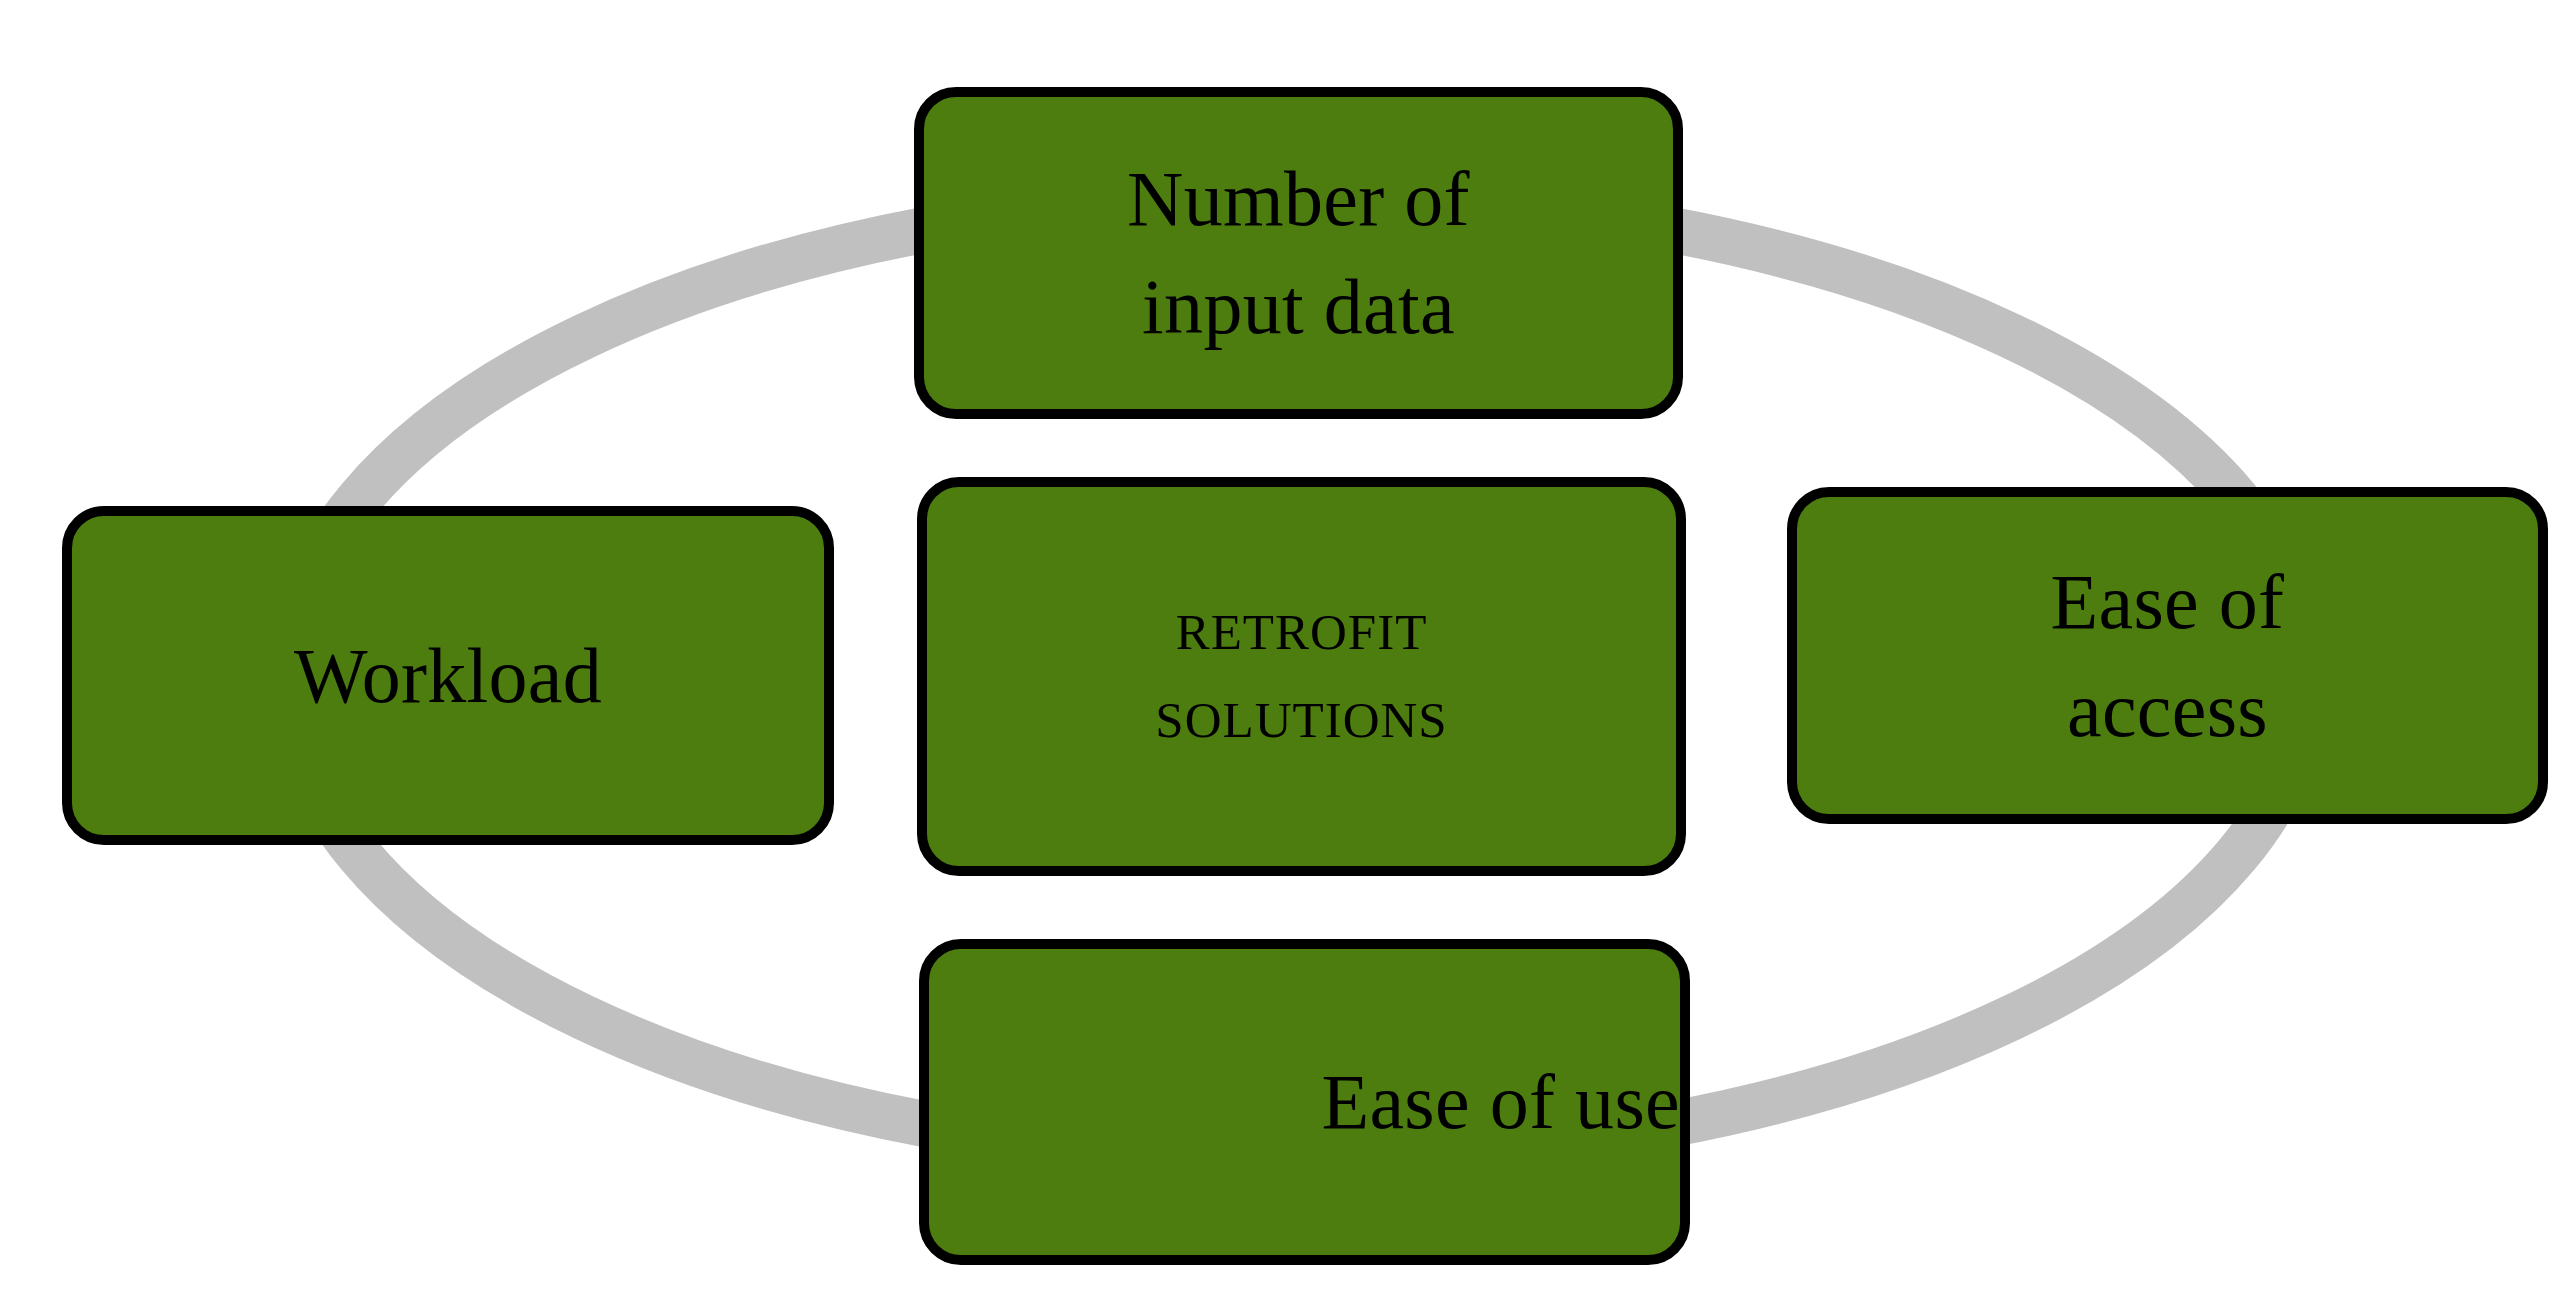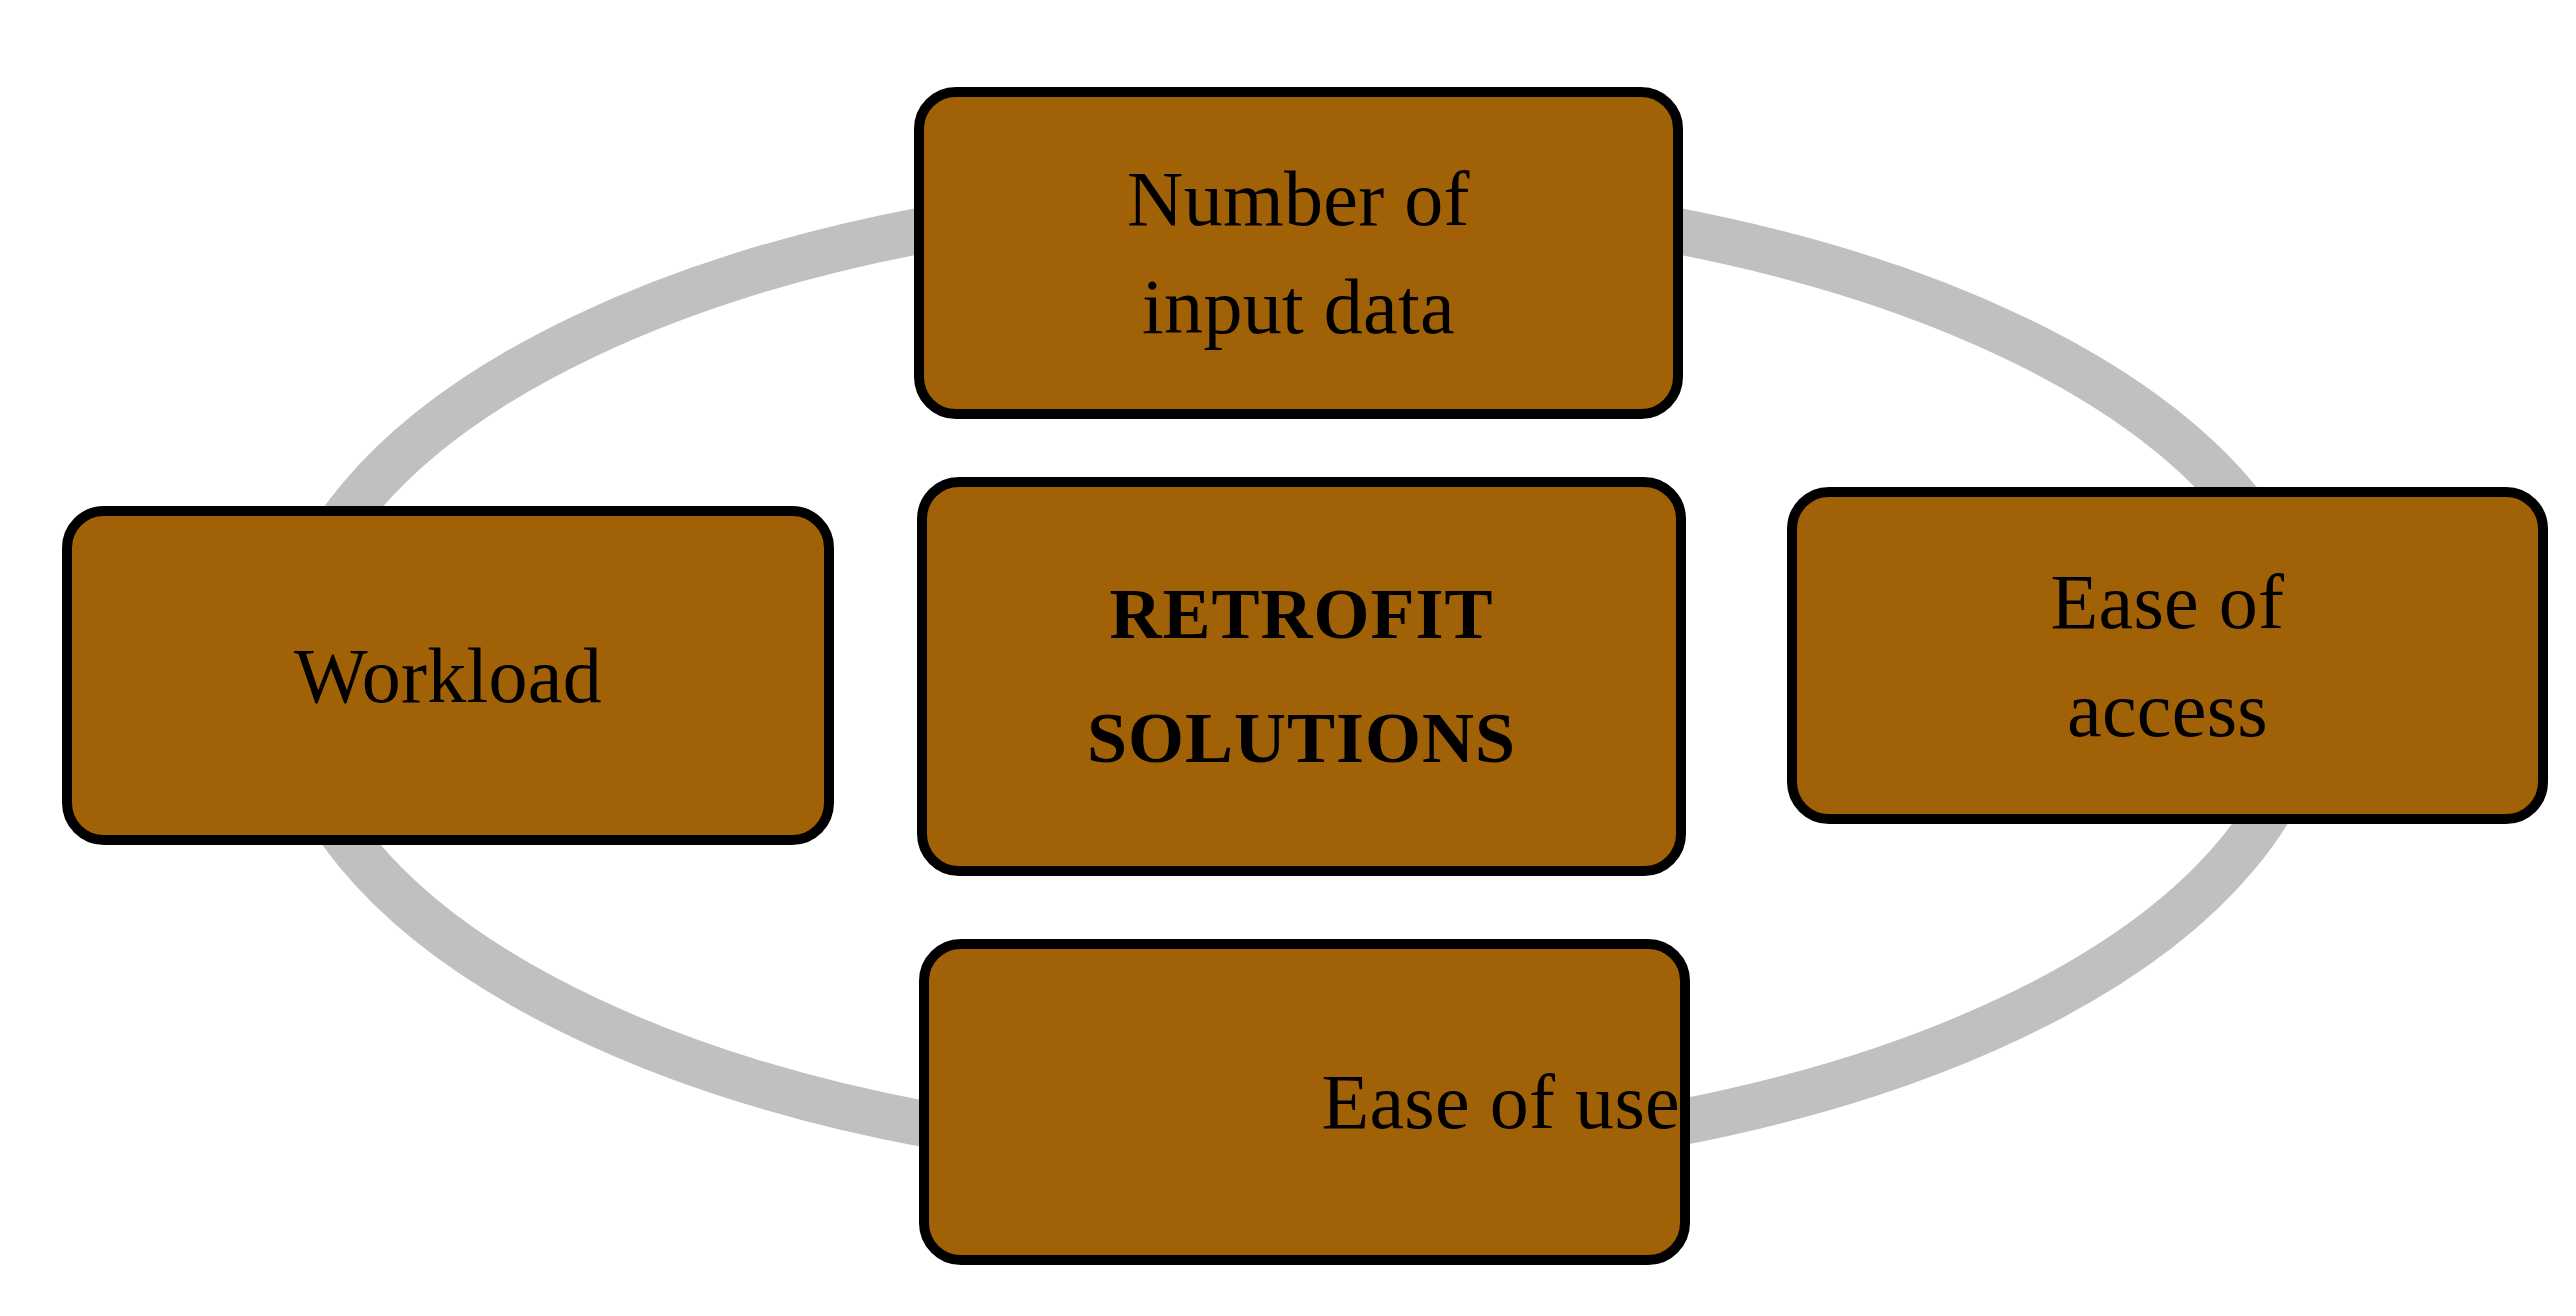--- a/index.html
+++ b/index.html
@@ -26,40 +26,40 @@
     width: 2576px;
     height: 1317px;
     z-index: 1;
     pointer-events: none;
   }
   
   .node {
     position: absolute;
     z-index: 2;
     box-sizing: border-box;
-    background: #a16207;
+    background: #4d7c0f;
     border: 10px solid #000000;
     border-radius: 42px;
     display: flex;
     flex-direction: column;
     align-items: center;
     justify-content: center;
     text-align: center;
   }
   .node-label {
     color: #000000;
     font-size: 78px;
     line-height: 1.38;
     font-weight: normal;
     letter-spacing: 0.3px;
     white-space: pre-line;
   }
   .node.center .node-label {
-    font-weight: bold;
-    font-size: 72px;
+    font-weight: normal;
+    font-size: 51px;
     line-height: 1.72;
     letter-spacing: 1px;
   }
 
   
   #node-top      { left: 914px;  top: 87px;   width: 769px;  height: 332px; }
   #node-center   { left: 917px;  top: 477px;  width: 769px;  height: 399px; }
   #node-left     { left: 62px;   top: 506px;  width: 772px;  height: 339px; }
   #node-right    { left: 1787px; top: 487px;  width: 761px;  height: 337px; }
   #node-bottom   { left: 919px;  top: 939px;  width: 771px;  height: 326px; align-items: flex-end; }

